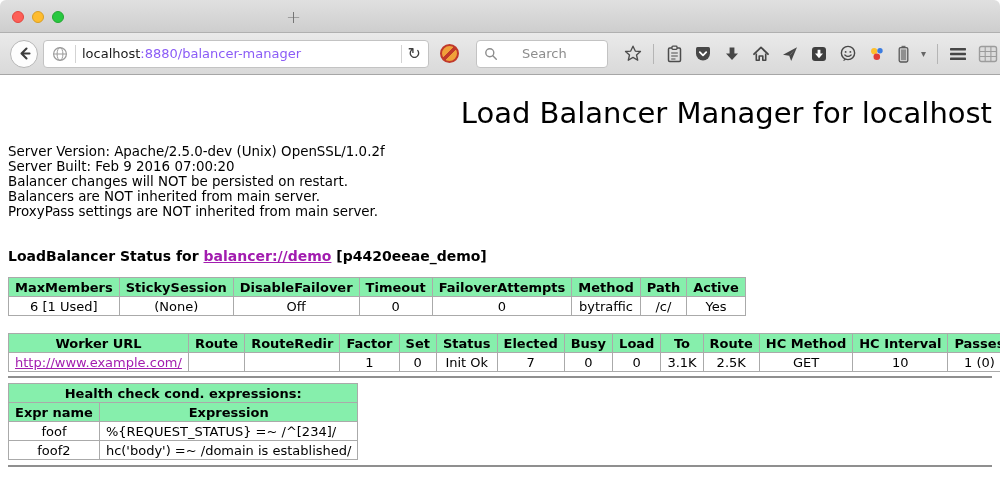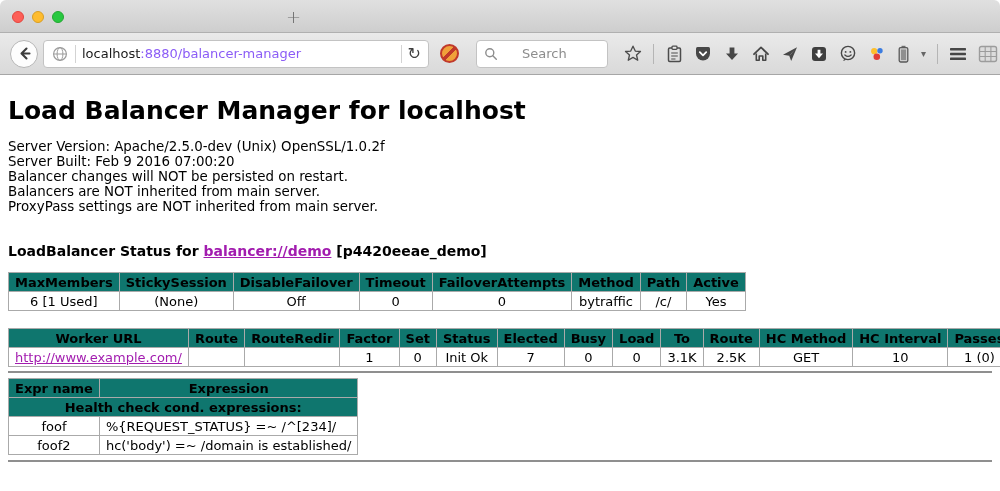--- a/index.html
+++ b/index.html
@@ -63,28 +63,28 @@
   .searchbar input {
     border:none; outline:none; width:100%; font-size:13px; color:#333; background:transparent;
     font-family:"DejaVu Sans","Liberation Sans",sans-serif;
   }
   .searchbar input::placeholder { color:#8d8d8d; }
   .icons { display:flex; align-items:center; gap:11px; margin-left:8px; flex:0 0 auto; }
   .ic { display:flex; align-items:center; justify-content:center; width:18px; height:18px; }
   .caret { font-size:10px; color:#666; width:auto; }
   
   .content { padding:0 8px; color:#000; }
-  h1 { font-size:25px; margin:21px 0 14px 0; font-weight:bold; }
+  h1 { font-size:29px; margin:21px 0 14px 0; font-weight:normal;text-align:right; }
   .info { font-size:13.4px; line-height:15px; }
   .status-line { margin:29px 0 13px 0; font-weight:bold; font-size:14px; }
   a.vlink { color:#a21caf; }
   .status-line a.vlink { font-weight:bold; }
   table { border-collapse:collapse; font-size:13px; border:1px solid #767676; }
   th,td { border:1px solid #aaaaaa; padding:1px 6px; height:19px; white-space:nowrap; }
-  th { background:#0f766e; font-weight:bold; }
+  th { background:#86efac; font-weight:bold; }
   td { text-align:center; }
   td.cl { text-align:left; }
   .t1 { width:623px; margin-bottom:17px; }
   .t2 { width:963px; }
   .t3 { width:318px; }
   hr.rule {
     border:none; height:2px; background:#f4f4f4;
     border-top:1px solid #8f8f8f; border-bottom:1px solid #8f8f8f;
     margin:4px 0 5px 0;
   }
@@ -294,27 +294,27 @@
 
     </tr>
   </tbody>
     </table>
 
   <hr class="rule">
 
   <table class="t3">
     <tbody>
         <tr>
+      <th colspan="2">Health check cond. expressions:</th>
+    </tr>
+    <tr>
       <th>Expr name</th>
       <th>Expression</th>
     </tr>
     <tr>
-      <th colspan="2">Health check cond. expressions:</th>
-    </tr>
-    <tr>
       <td>foof</td>
       <td class="cl">%{REQUEST_STATUS} =~ /^[234]/</td>
     </tr>
     <tr>
       <td>foof2</td>
       <td class="cl">hc('body') =~ /domain is established/</td>
     </tr>
   </tbody>
     </table>
 

